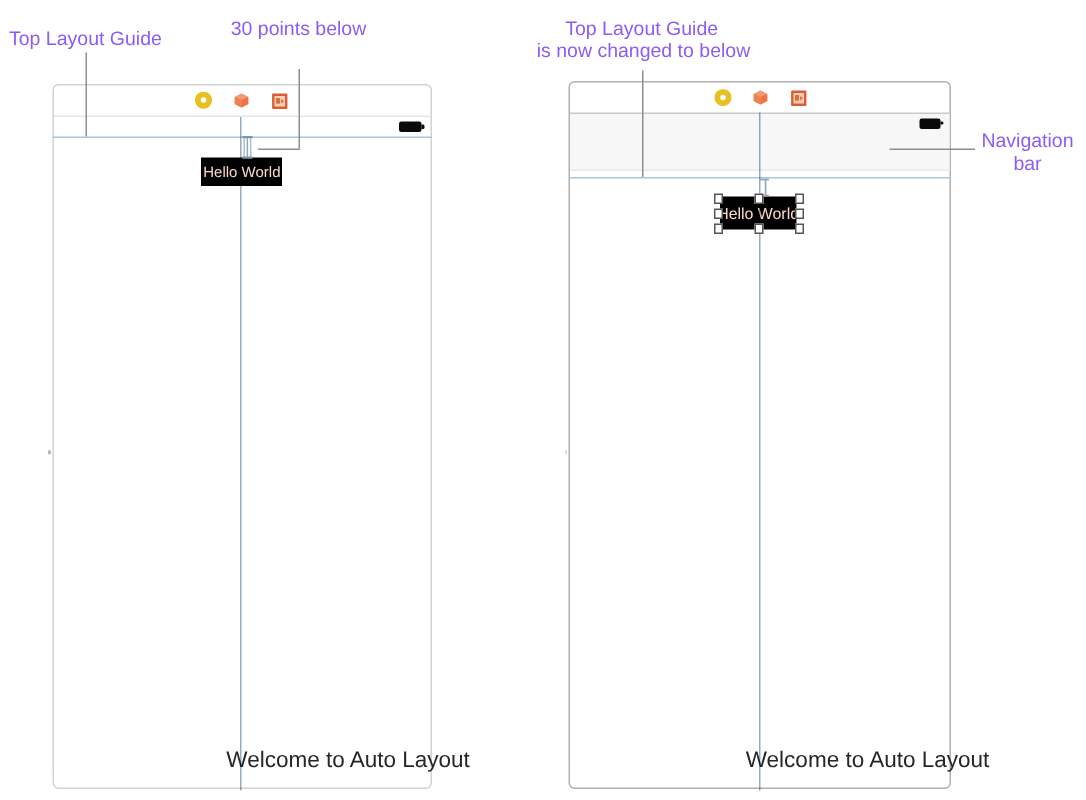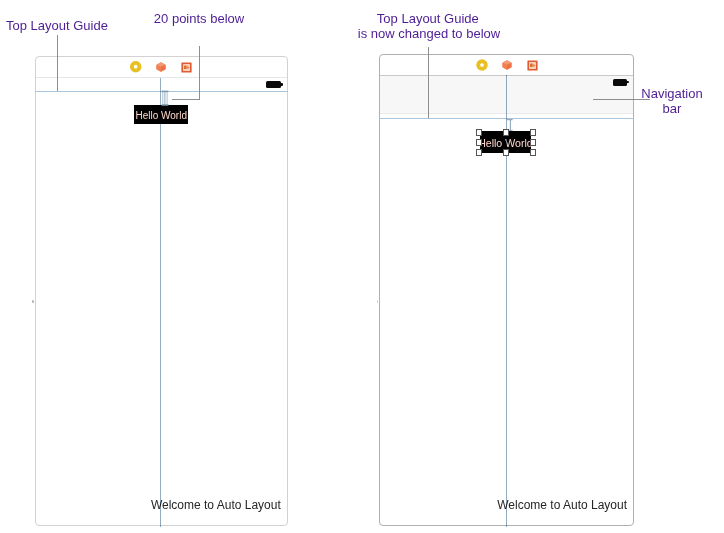--- a/index.html
+++ b/index.html
@@ -1,53 +1,53 @@
 <!DOCTYPE html>
 <html><head>
 <meta charset="utf-8">
 <style>
   html,body{margin:0;padding:0;}
   body{width:724px;height:533px;background:#ffffff;
        font-family:"Liberation Sans",sans-serif;position:relative;overflow:hidden;
        -webkit-font-smoothing:antialiased;}
-  .annot{position:absolute;color:#4c1d95;font-size:13px;line-height:15.8px;z-index:40;
+  .annot{position:absolute;color:#8b5cf6;font-size:13px;line-height:15.8px;z-index:40;
          white-space:nowrap;text-align:center;}
   .annot div{white-space:nowrap;}
   .leader{position:absolute;background:#8e8e8e;z-index:30;}
   .canvas{position:absolute;box-sizing:border-box;background:#fff;z-index:1;
           border:1px solid #d2d2d2;border-radius:4px;}
   .canvas.sel{border-color:#b0b0b0;}
   .hline{position:absolute;height:1px;background:#e6e6e6;}
   .hline.dark{background:#c9c9c9;}
   .navbar{position:absolute;background:#f7f7f7;}
   .guide-h{position:absolute;height:1px;background:#aac6de;z-index:5;}
   .guide-v{position:absolute;width:1px;background:#93acc0;z-index:21;mix-blend-mode:multiply;}
   .label{position:absolute;z-index:20;background:#000000;color:#ffd8cc;
          font-size:10px;line-height:1;white-space:nowrap;overflow:hidden;
          display:flex;align-items:flex-start;justify-content:center;}
-  .bottomtext{position:absolute;z-index:20;color:#262626;font-size:12px;white-space:nowrap;text-align:center;}
+  .bottomtext{position:absolute;z-index:20;color:#262626;font-size:15px;white-space:nowrap;text-align:center;}
   .battery{position:absolute;background:#0a0a0a;border-radius:1.5px;}
   .battery i{position:absolute;right:-1.8px;top:1.6px;width:1.8px;height:2.6px;
              background:#0a0a0a;border-radius:0 1px 1px 0;display:block;}
   .ibeam{position:absolute;z-index:22;}
   .handle{position:absolute;z-index:25;width:6px;height:7px;background:#fff;
           border:1.1px solid #555;box-sizing:border-box;}
   .icon{position:absolute;z-index:10;}
   .edge-tick{position:absolute;background:#a8a8a8;z-index:30;border-radius:1px;}
 </style>
 </head>
 <body>
 
 <div class="annot" style="left:6px;top:18px;">
   <div>Top Layout Guide</div>
 </div>
 <div class="leader" style="left:57.2px;top:35.4px;width:1px;height:55.6px;"></div>
 
 <div class="annot" style="left:139px;top:10.7px;width:120px;">
-  <div>20 points below</div>
+  <div>30 points below</div>
 </div>
 <div class="leader" style="left:199.3px;top:45.6px;width:1px;height:53.8px;"></div>
 <div class="leader" style="left:171.8px;top:99.2px;width:28.5px;height:1px;"></div>
 
 <div class="canvas" style="left:35px;top:56px;width:253px;height:470px;">
   <div class="hline" style="left:0;top:20px;width:100%;"></div>
   <div class="battery" style="left:230.4px;top:24.4px;width:14.7px;height:6.2px;">
       <i></i>
     </div>
 </div>
@@ -126,21 +126,21 @@
 
 <div class="handle" style="left:475.9px;top:128.5px;"></div>
 <div class="handle" style="left:503.0px;top:128.5px;"></div>
 <div class="handle" style="left:530.0px;top:128.5px;"></div>
 <div class="handle" style="left:475.9px;top:138.7px;"></div>
 <div class="handle" style="left:530.0px;top:138.7px;"></div>
 <div class="handle" style="left:475.9px;top:148.9px;"></div>
 <div class="handle" style="left:503.0px;top:148.9px;"></div>
 <div class="handle" style="left:530.0px;top:148.9px;"></div>
 
-<div class="annot" style="left:637px;top:85.5px;width:70px;">
+<div class="annot" style="left:650px;top:85.5px;width:70px;">
   <div>Navigation</div>
   <div>bar</div>
 </div>
 <div class="leader" style="left:592.8px;top:99.3px;width:57px;height:1px;"></div>
 
 <div class="bottomtext" style="left:497.2px;top:498.4px;">Welcome to Auto Layout</div>
 
 <div class="edge-tick" style="left:32.2px;top:299.5px;width:1.7px;height:3.6px;opacity:0.85;"></div>
 <div class="edge-tick" style="left:377px;top:299.5px;width:1.4px;height:3px;opacity:0.55;"></div>
 

